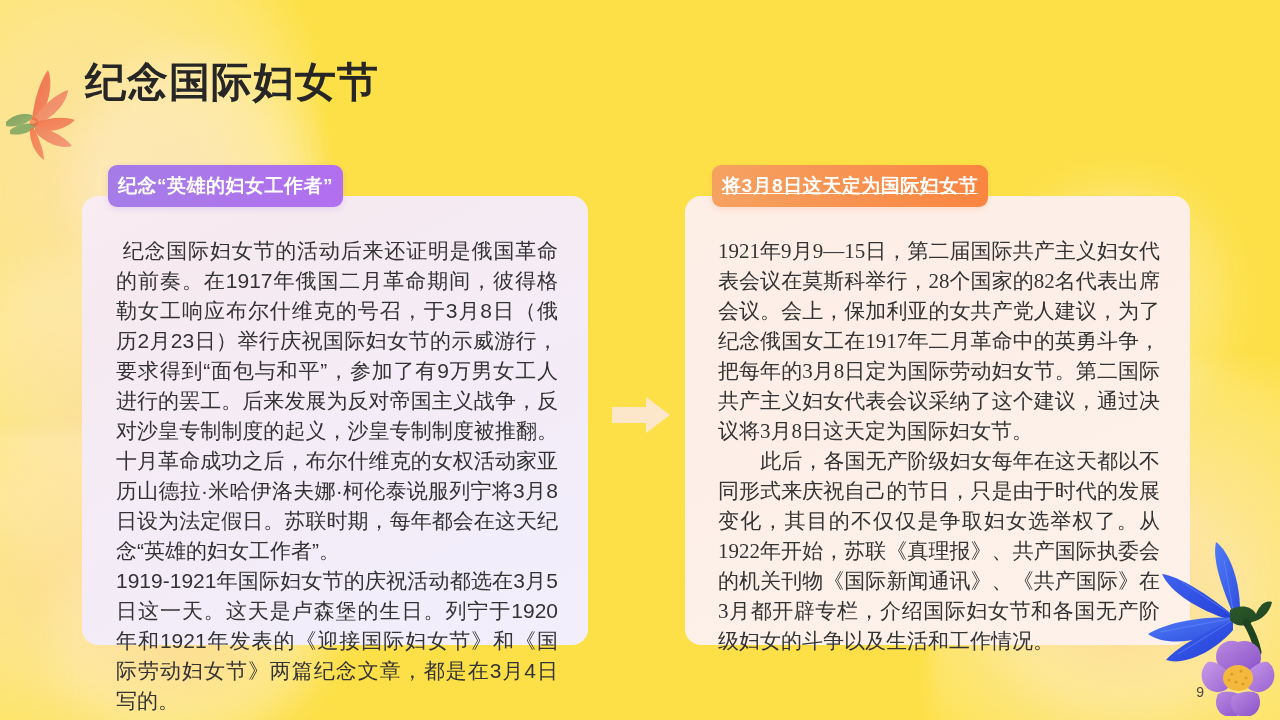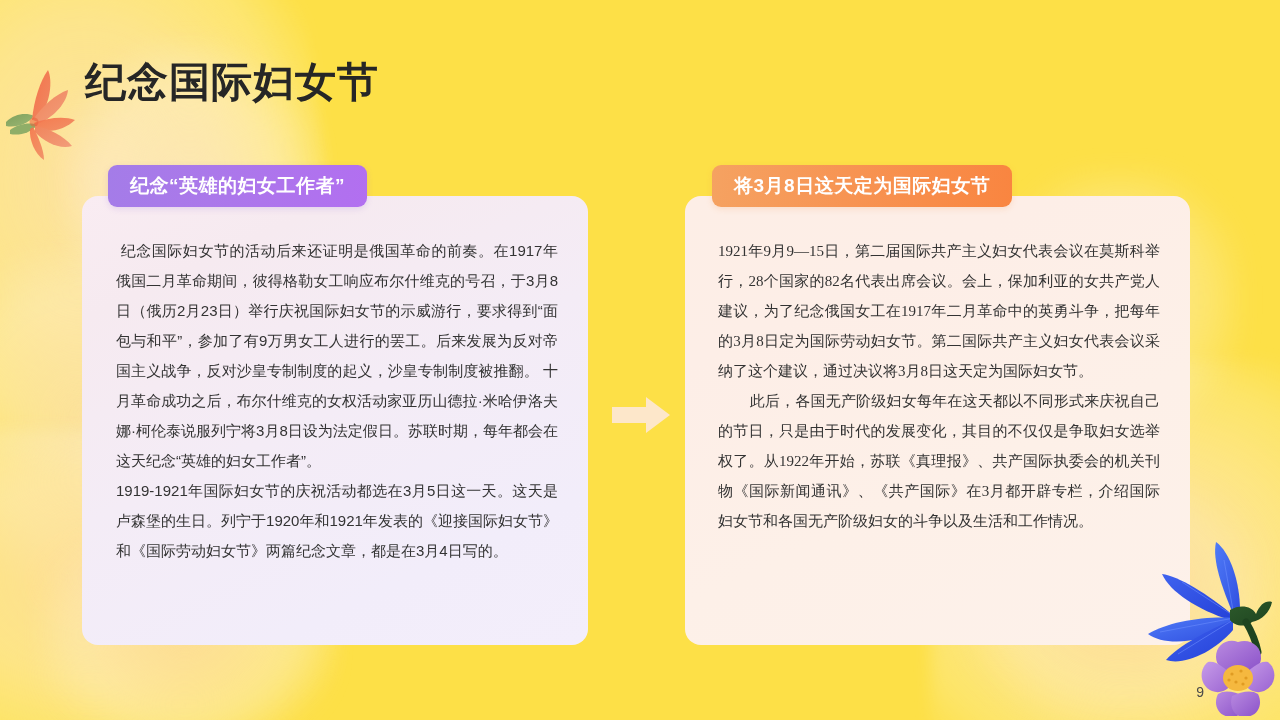--- a/index.html
+++ b/index.html
@@ -90,37 +90,38 @@
   .card-right{
     left:685px; top:196px; width:505px; height:449px;
     background:linear-gradient(155deg,#fdeee6 0%,#fdeee7 25%,#fdf0e8 60%,#fdf1ea 100%);
   }
 
   
   .badge{
     position:absolute; height:42px; border-radius:9px;
     display:flex; align-items:center; justify-content:center;
     color:#ffffff; font-size:19px; font-weight:700;
-    letter-spacing:.5px; white-space:nowrap; padding:0 22px;
+    letter-spacing:.5px; white-space:nowrap; padding:0 10px;
   }
   .badge-left{
     left:108px; top:165px;
     background:linear-gradient(95deg,#a47ce8 0%,#ab78ea 40%,#b26ff0 100%);
     box-shadow:0 2px 6px rgba(150,110,220,.20);
   }
   .badge-right{
     left:712px; top:165px;
     background:linear-gradient(95deg,#f5a261 0%,#f79453 45%,#f98540 100%);
     box-shadow:0 2px 6px rgba(240,150,80,.20);
+    text-decoration:underline;
   }
 
   
   .body-text{
     position:absolute;
-    font-size:15px;
+    font-size:21px;
     line-height:30px;
     color:#333333;
     text-align:justify;
     text-justify:inter-ideograph;
     white-space:pre-wrap;
   }
   .text-left{
     left:116px; top:236px; width:442px;
   }
   .text-right{

